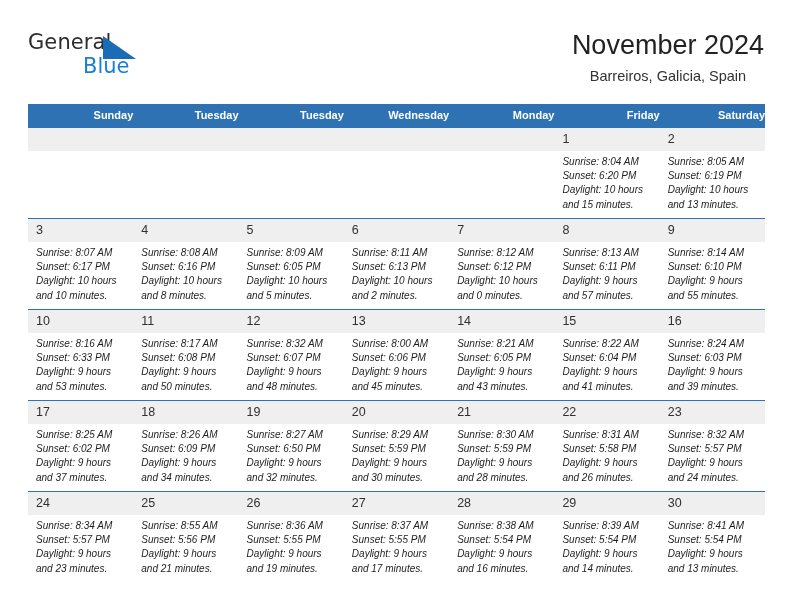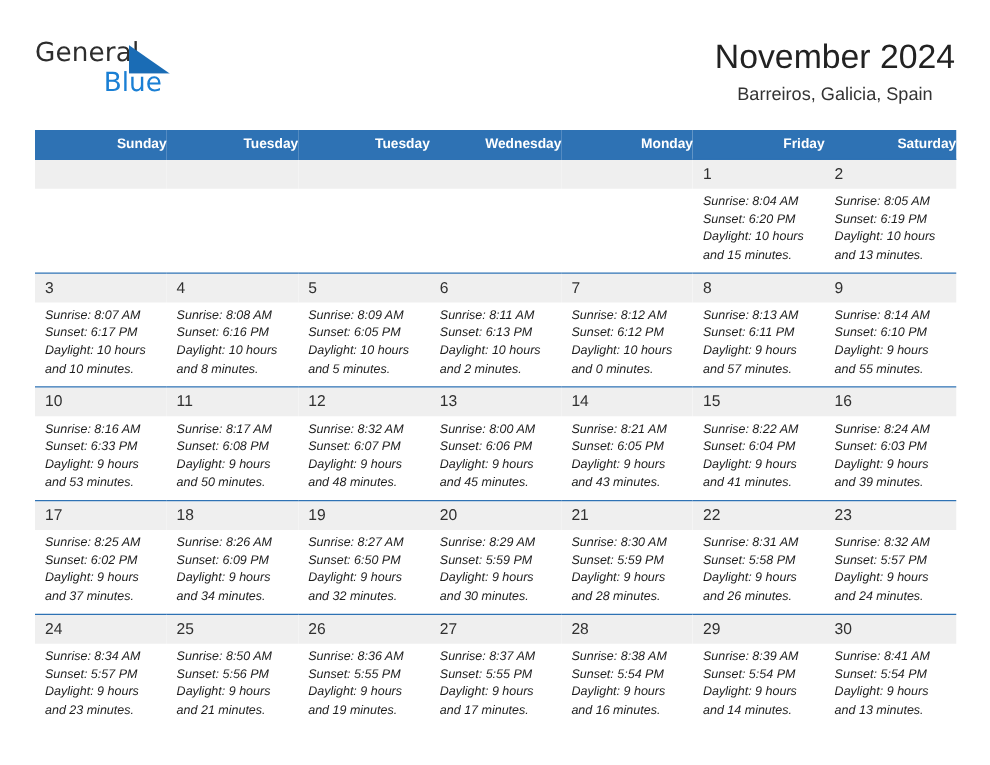--- a/index.html
+++ b/index.html
@@ -420,21 +420,21 @@
             <div class="details">
               <div>Sunrise: 8:34 AM</div>
               <div>Sunset: 5:57 PM</div>
               <div>Daylight: 9 hours</div>
               <div>and 23 minutes.</div>
             </div>
           </td>
           <td>
             <div class="daynum">25</div>
             <div class="details">
-              <div>Sunrise: 8:50 AM</div>
+              <div>Sunrise: 8:55 AM</div>
               <div>Sunset: 5:56 PM</div>
               <div>Daylight: 9 hours</div>
               <div>and 21 minutes.</div>
             </div>
           </td>
           <td>
             <div class="daynum">26</div>
             <div class="details">
               <div>Sunrise: 8:36 AM</div>
               <div>Sunset: 5:55 PM</div>

